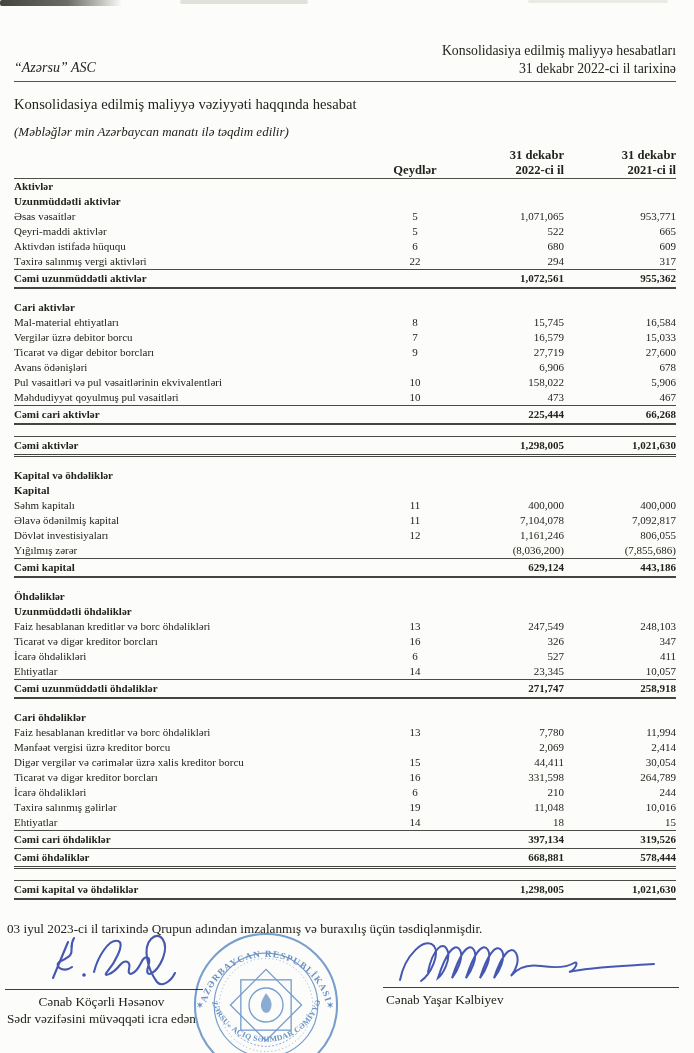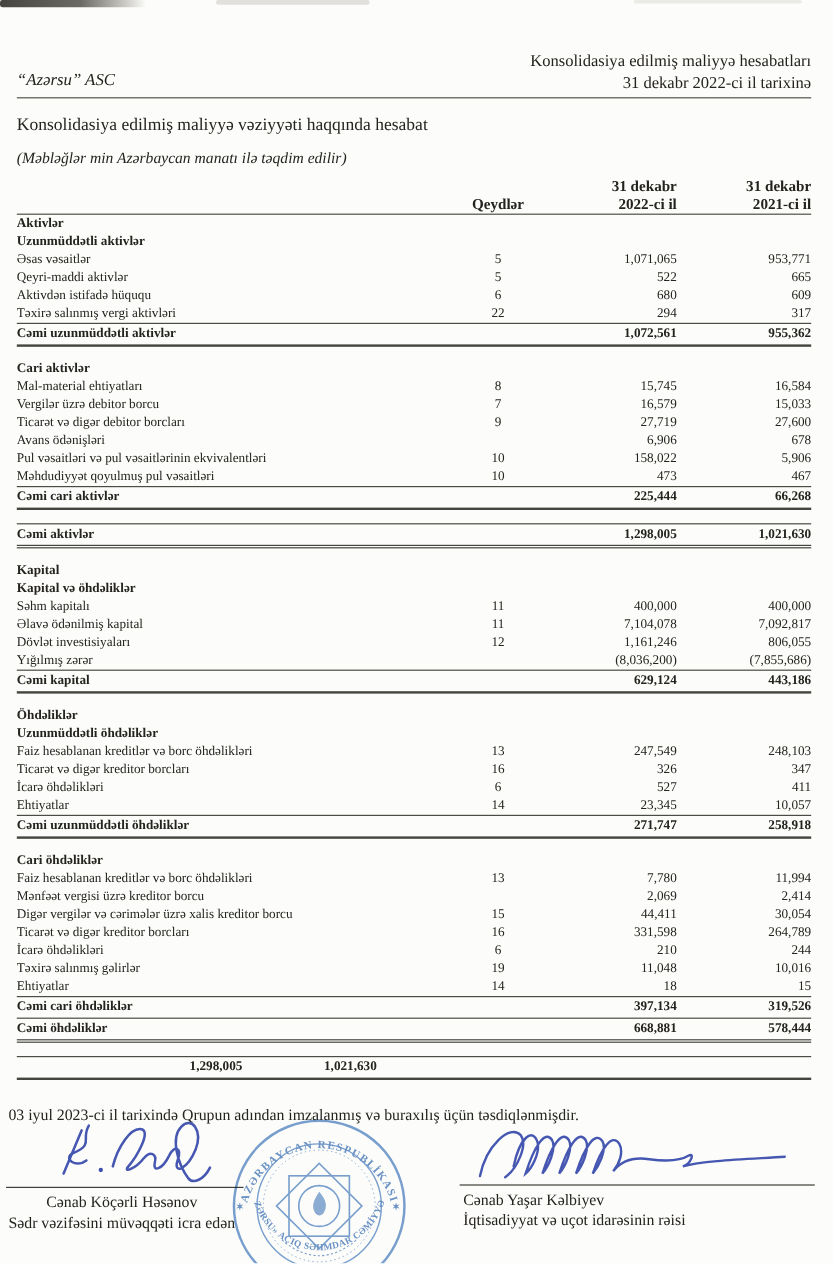--- a/index.html
+++ b/index.html
@@ -193,27 +193,27 @@
         </div>
         <div class="row spacer"></div>
         <div class="row total bt bb-double">
           <span class="c-label">Cəmi aktivlər</span>
           <span class="c-note"></span>
           <span class="c-v1">1,298,005</span>
           <span class="c-v2">1,021,630</span>
         </div>
         <div class="row spacer"></div>
         <div class="row section">
+          <span class="c-label">Kapital və öhdəliklər</span>
+          <span class="c-note"></span>
+          <span class="c-v1"></span>
+          <span class="c-v2"></span>
+        </div>
+        <div class="row section">
           <span class="c-label">Kapital</span>
-          <span class="c-note"></span>
-          <span class="c-v1"></span>
-          <span class="c-v2"></span>
-        </div>
-        <div class="row section">
-          <span class="c-label">Kapital və öhdəliklər</span>
           <span class="c-note"></span>
           <span class="c-v1"></span>
           <span class="c-v2"></span>
         </div>
         <div class="row item">
           <span class="c-label">Səhm kapitalı</span>
           <span class="c-note">11</span>
           <span class="c-v1">400,000</span>
           <span class="c-v2">400,000</span>
         </div>
@@ -340,20 +340,21 @@
           <span class="c-v2">319,526</span>
         </div>
         <div class="row total bb-double">
           <span class="c-label">Cəmi öhdəliklər</span>
           <span class="c-note"></span>
           <span class="c-v1">668,881</span>
           <span class="c-v2">578,444</span>
         </div>
         <div class="row spacer"></div>
         <div class="row total bt bb-thick">
+          <span class="c-label">Cəmi kapital və öhdəliklər</span>
           <span class="c-note"></span>
           <span class="c-v1">1,298,005</span>
           <span class="c-v2">1,021,630</span>
         </div>
       </div>
   </div>
 
   <div class="footer">
     <div class="approval">03 iyul 2023-ci il tarixində Qrupun adından imzalanmış və buraxılış üçün təsdiqlənmişdir.</div>
 
@@ -375,21 +376,20 @@
 
     <div class="sigline left"></div>
     <div class="sigline right"></div>
 
     <div class="sigblock left">
       <div>Cənab Köçərli Həsənov</div>
       <div>Sədr vəzifəsini müvəqqəti icra edən</div>
     </div>
     <div class="sigblock right">
       <div>Cənab Yaşar Kəlbiyev</div>
-      <div>İqtisadiyyat və uçot idarəsinin rəisi</div>
     </div>
 
     <svg class="stamp" viewBox="0 0 200 200">
       <defs>
         <path id="arcTop" d="M 17,106 A 84,84 0 0 1 183,106" fill="none"></path>
         <path id="arcBottom" d="M 26,94 A 77,77 0 0 0 174,94" fill="none"></path>
       </defs>
       <g stroke="#6d98cd" fill="none">
         <circle cx="100" cy="100" r="96" stroke-width="2.8"></circle>
         <circle cx="100" cy="100" r="70" stroke-width="1.6"></circle>

